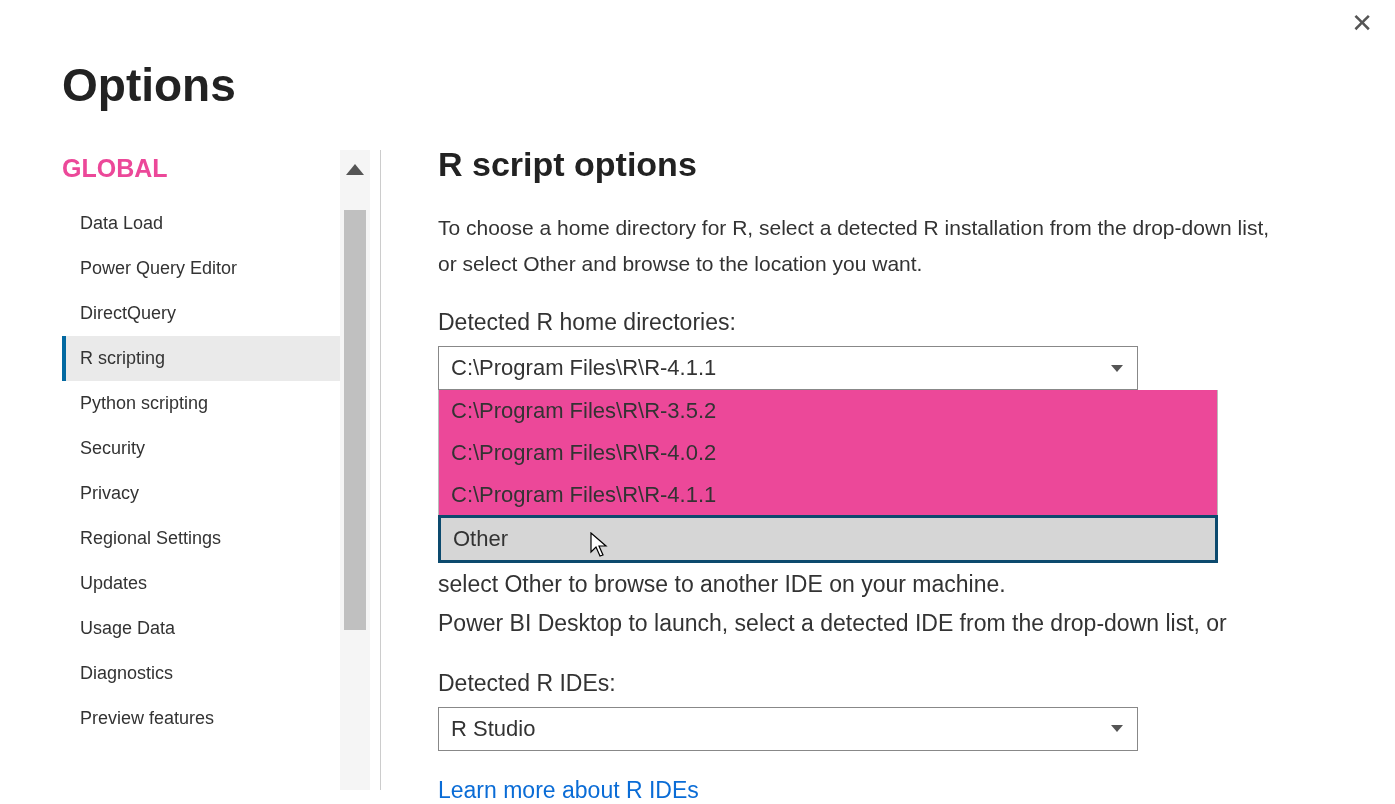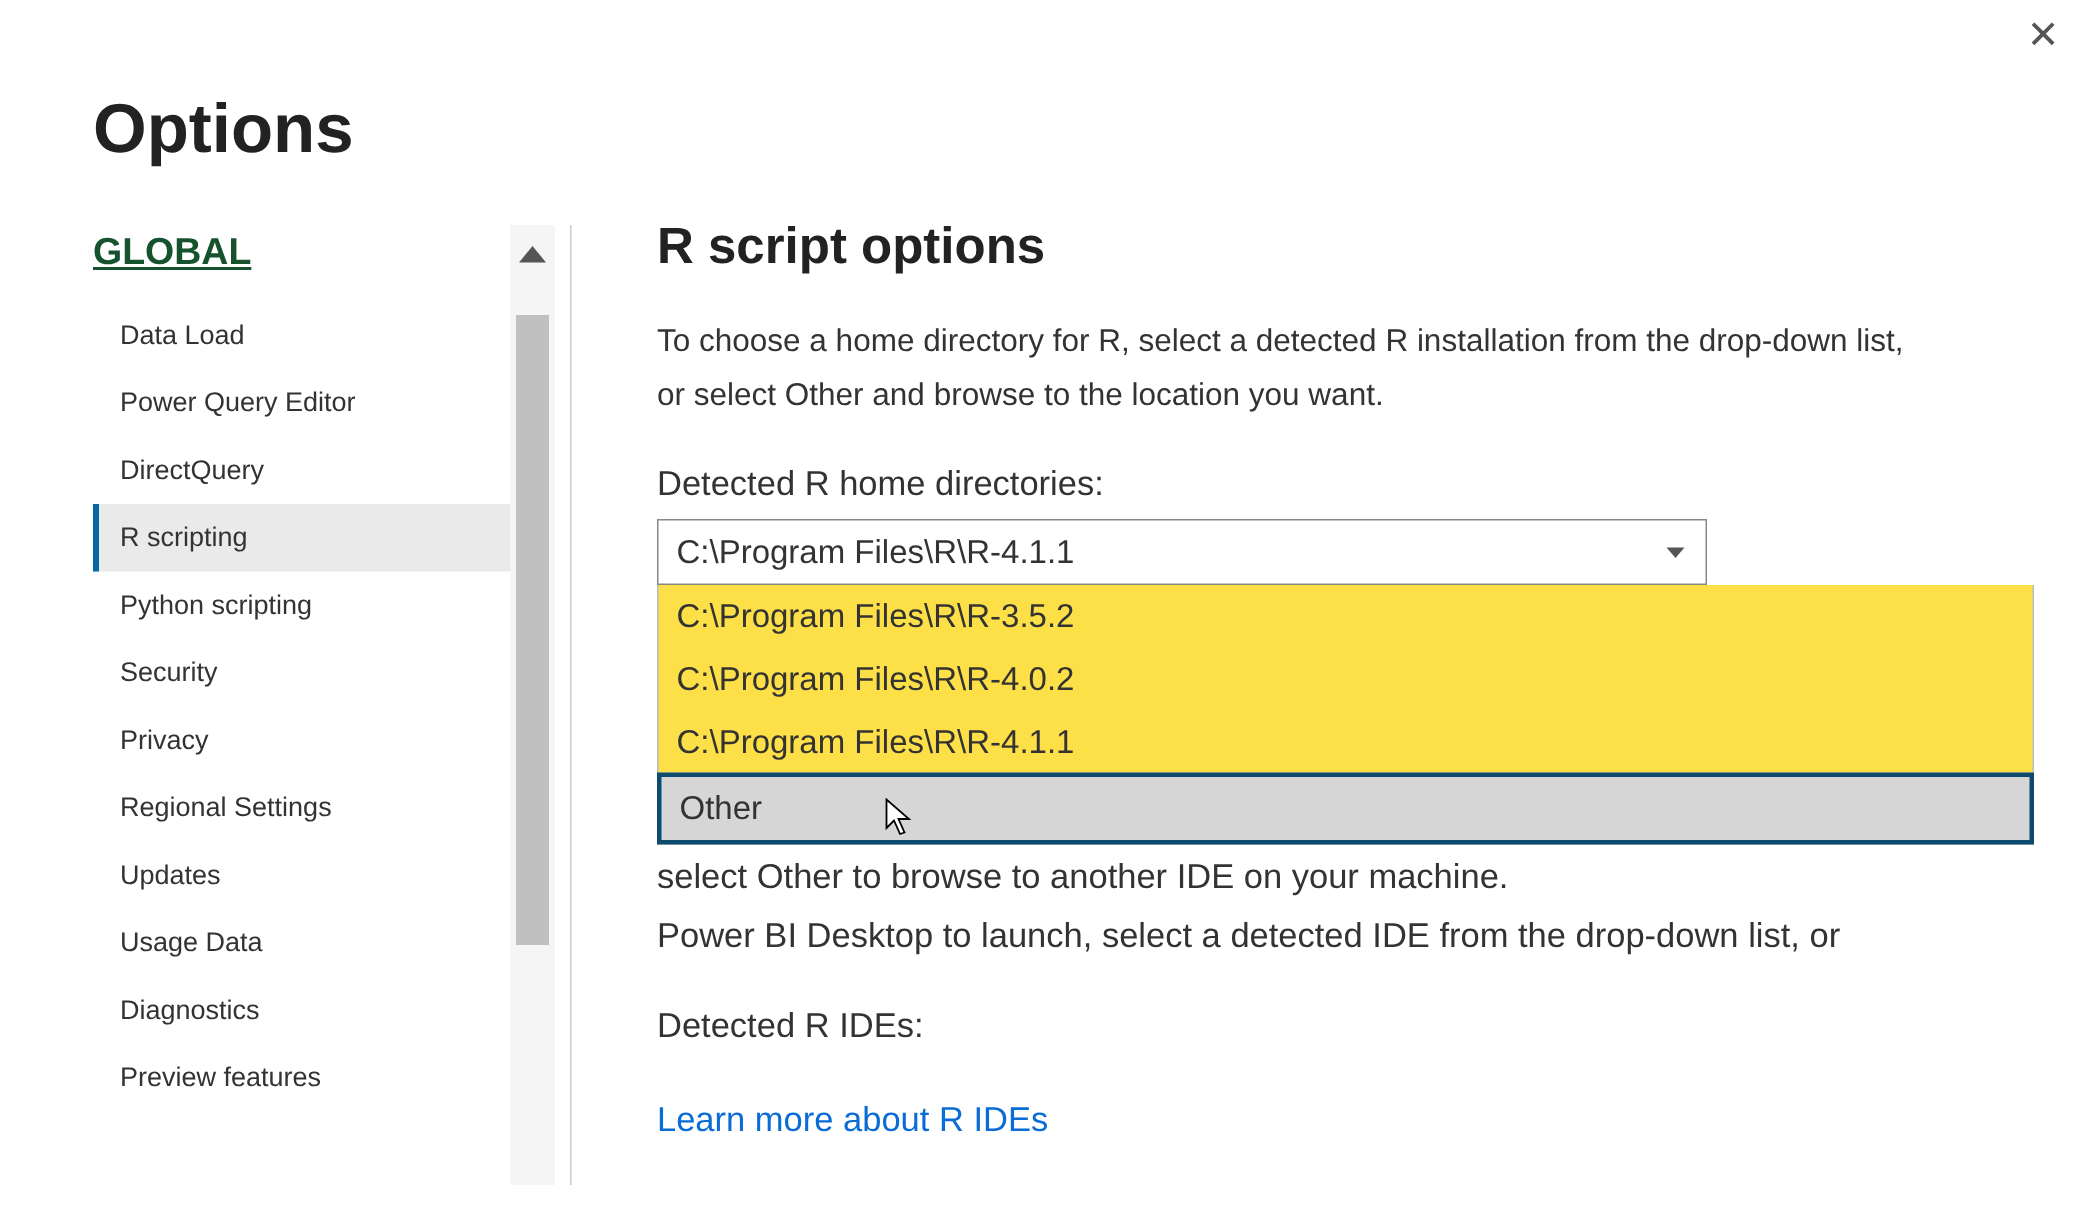--- a/index.html
+++ b/index.html
@@ -34,23 +34,22 @@
   .sidebar {
     position: absolute;
     top: 150px;
     left: 62px;
     width: 308px;
     height: 640px;
   }
   .section-header {
     font-size: 25px;
     font-weight: 700;
-    color: #14532d;
+    color: #ec4899;
     padding: 4px 0 18px 0;
-    text-decoration: underline;
   }
   .nav-item {
     font-size: 18px;
     color: #333;
     padding: 12px 0 12px 14px;
     cursor: pointer;
     border-left: 4px solid transparent;
   }
   .nav-item.selected {
     background: #eaeaea;
@@ -131,22 +130,22 @@
   }
   .select-caret {
     width: 0; height: 0;
     border-left: 6px solid transparent;
     border-right: 6px solid transparent;
     border-top: 7px solid #555;
   }
   .dropdown-list {
     position: absolute;
     left: 0;
-    width: 918px;
-    background: #fde047;
+    width: 780px;
+    background: #ec4899;
     border: 1px solid #bbb;
     border-top: none;
   }
   .dropdown-item {
     font-size: 22px;
     color: #333;
     padding: 8px 12px;
     cursor: pointer;
   }
   .dropdown-item.highlight {
@@ -230,15 +229,19 @@
   <svg class="cursor" style="left:152px; top:387px;" width="20" height="26" viewBox="0 0 20 26">
     <path d="M1 1 L1 20 L6 15 L10 24 L13 23 L9 14 L16 14 Z" fill="#fff" stroke="#000" stroke-width="1.2"></path>
   </svg>
 
   
   <div style="height:175px;"></div>
   <div class="obscured-line">select Other to browse to another IDE on your machine.</div>
   <div class="obscured-line" style="white-space:nowrap; overflow:hidden;">Power BI Desktop to launch, select a detected IDE from the drop-down list, or</div>
 
   <div class="field-label" style="margin-top:26px;">Detected R IDEs:</div>
+  <div class="select-box">
+    <span>R Studio</span>
+    <span class="select-caret"></span>
+  </div>
 
   <a class="link">Learn more about R IDEs</a>
 </div>
 
 </body></html>

